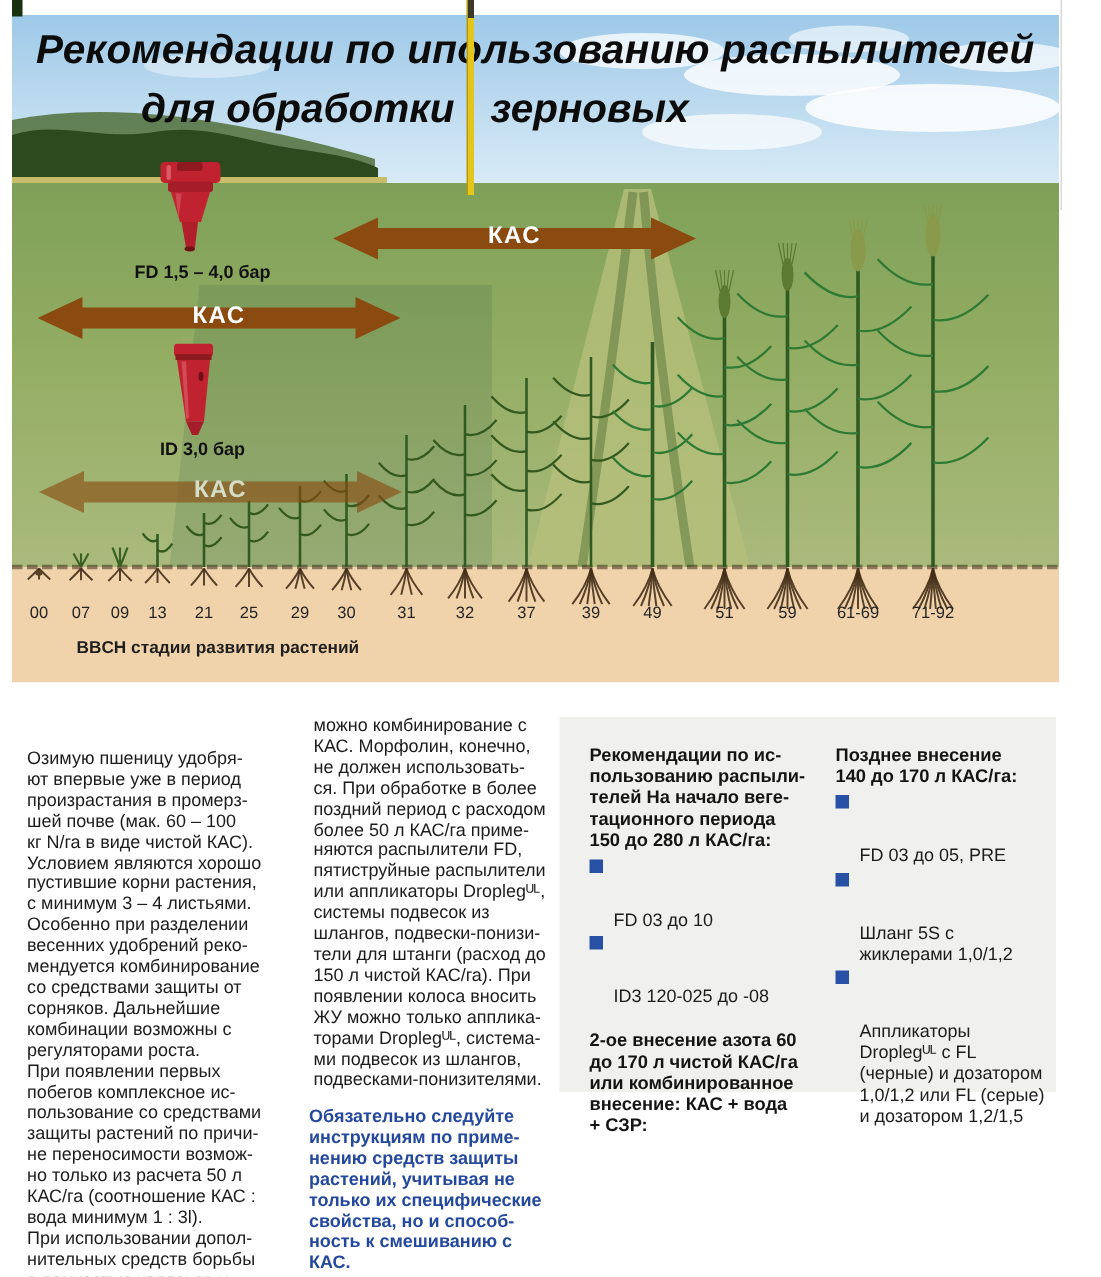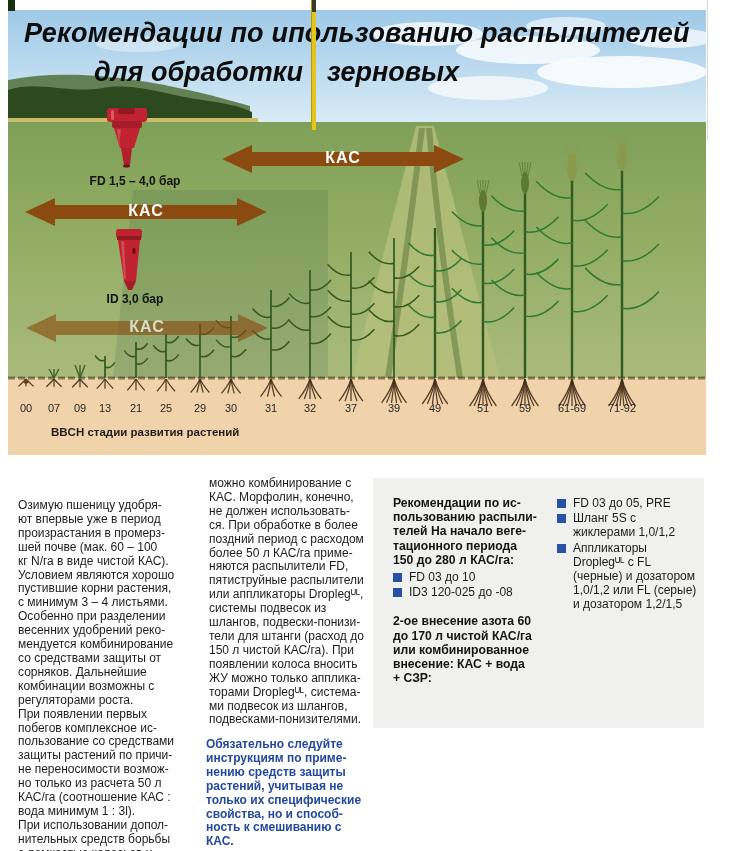--- a/index.html
+++ b/index.html
@@ -51,21 +51,21 @@
 
   .panel{left:373px;top:478px;width:331px;height:250px;background:var(--panel-bg,#f0f0ee);}
   .pcol{position:absolute;top:18px;}
   .pcol3{left:20px;width:166px;}
   .pcol4{left:184px;width:142px;}
   .phead{font-size:12.2px;line-height:14.2px;font-weight:bold;color:#141414;white-space:pre-line;margin:0 0 3px 0;}
   .phead.sec2{margin-top:15px;}
   .plist{margin:0;padding:0;list-style:none;}
   .li{display:flex;margin:0 0 1px 0;}
   .bullet{flex:none;width:9px;height:9px;background:var(--bullet-blue,#2850a5);margin:3px 7px 0 0;}
-  .li-text{font-size:12px;line-height:14.2px;color:#1c1c1c;}
+  .li-text{font-size:12px;line-height:14.2px;color:#1c1c1c;margin-top:36px;}
 </style>
 </head>
 <body>
 
 <div class="page">
 
   <svg class="abs photo" id="scene" viewBox="0 0 698 445">
     <defs>
       <linearGradient id="skyG" x1="0" y1="0" x2="0" y2="1">
         <stop offset="0" stop-color="#9ec9e8"></stop>
@@ -437,20 +437,22 @@
             <span class="li-text">ID3 120-025 до -08</span>
           </li>
       </ul>
       <p class="phead sec2">2-ое внесение азота 60
 до 170 л чистой КАС/га
 или комбинированное
 внесение: КАС + вода
 + СЗР:</p>
     </div>
     <div class="pcol pcol4">
+      <p class="phead">Позднее внесение
+140 до 170 л КАС/га:</p>
       <ul class="plist">
         <li class="li">
             <span class="bullet"></span>
             <span class="li-text">FD 03 до 05, PRE</span>
           </li>
         <li class="li">
             <span class="bullet"></span>
             <span class="li-text">Шланг 5S с жиклерами 1,0/1,2</span>
           </li>
         <li class="li">

